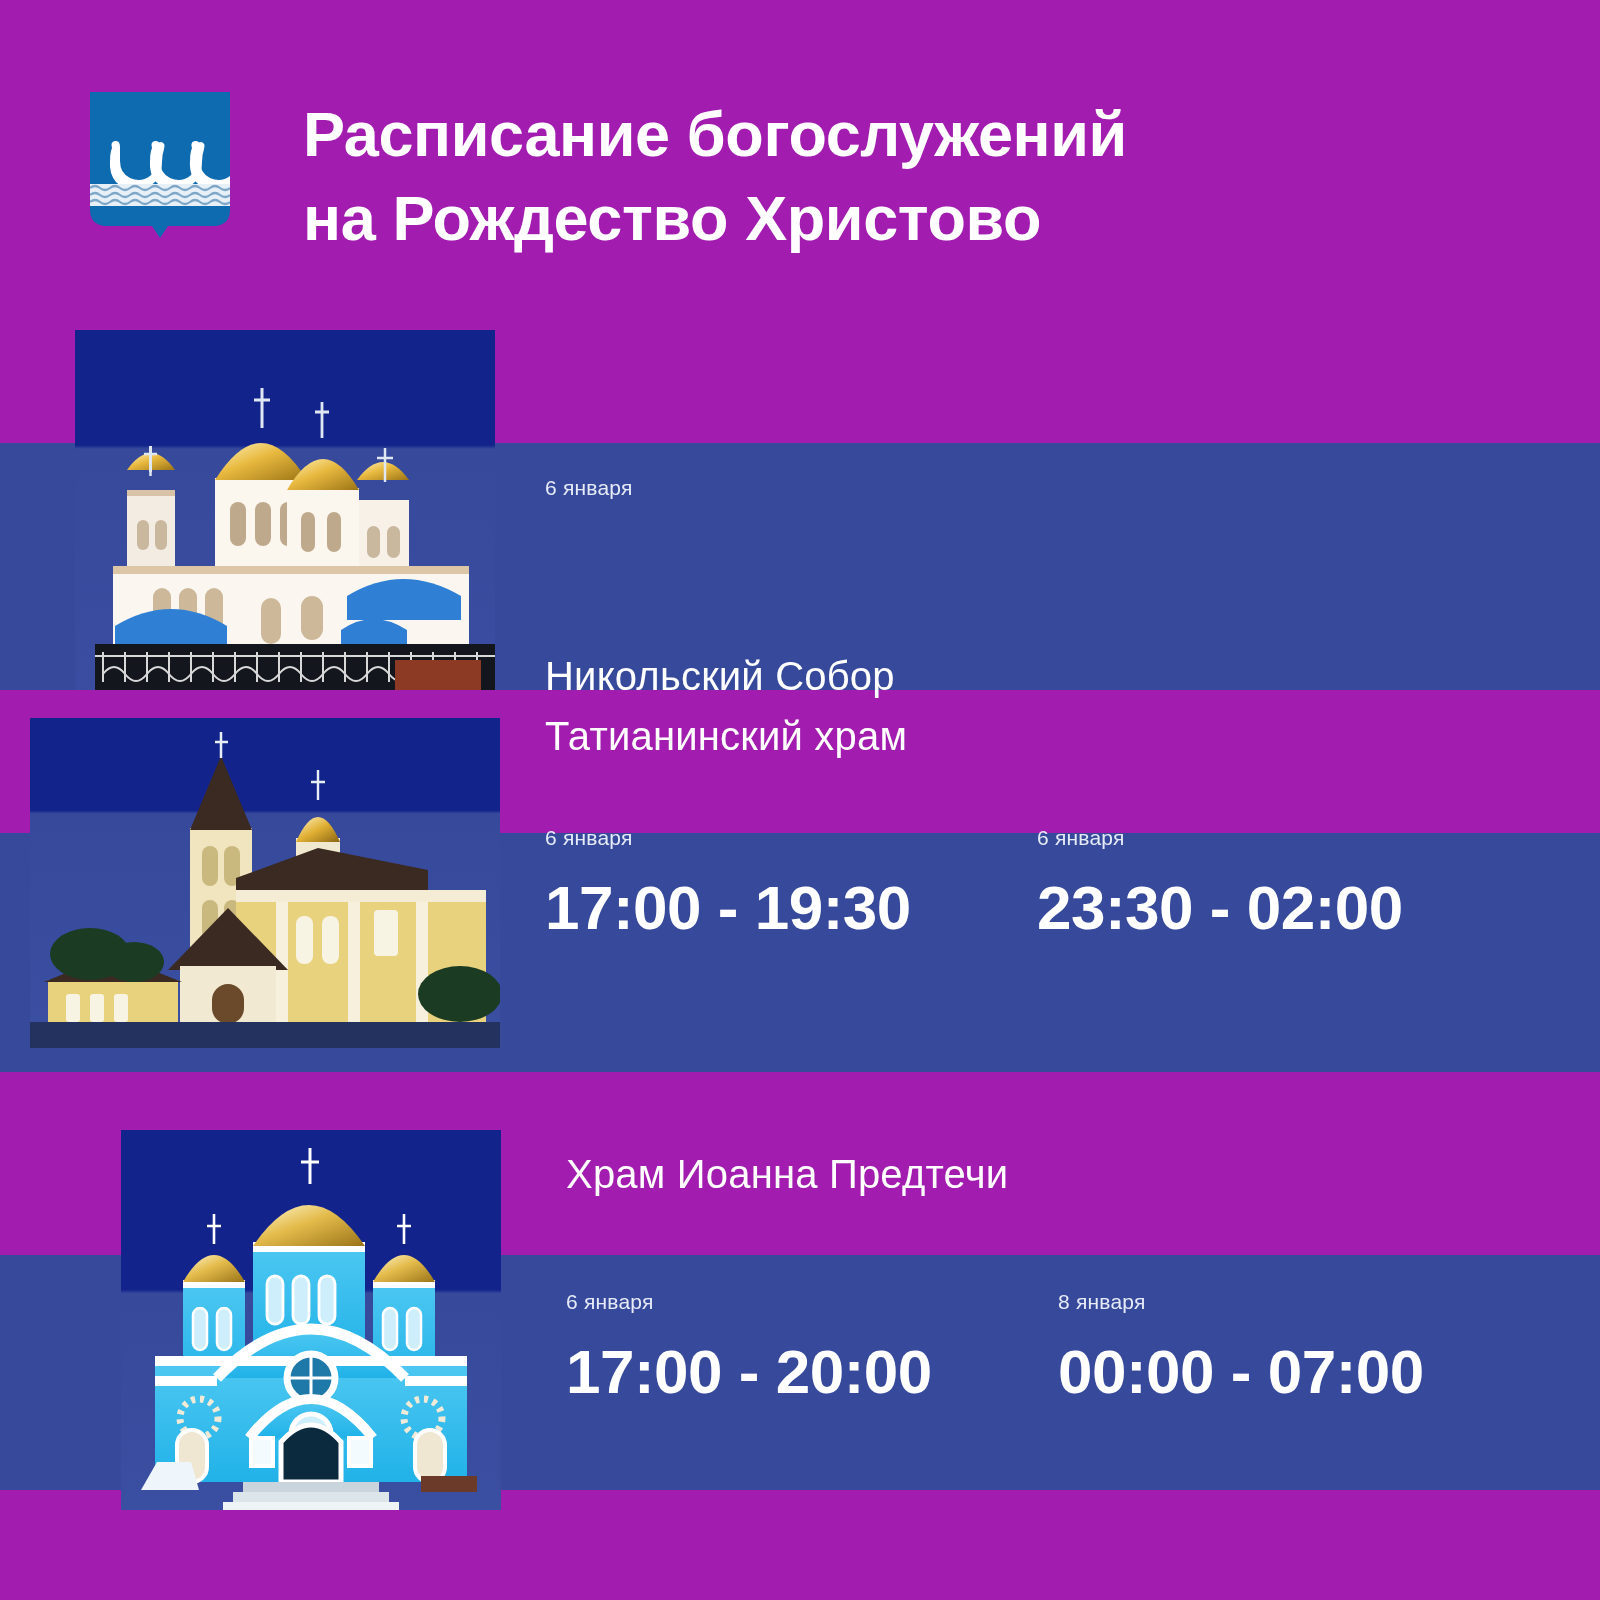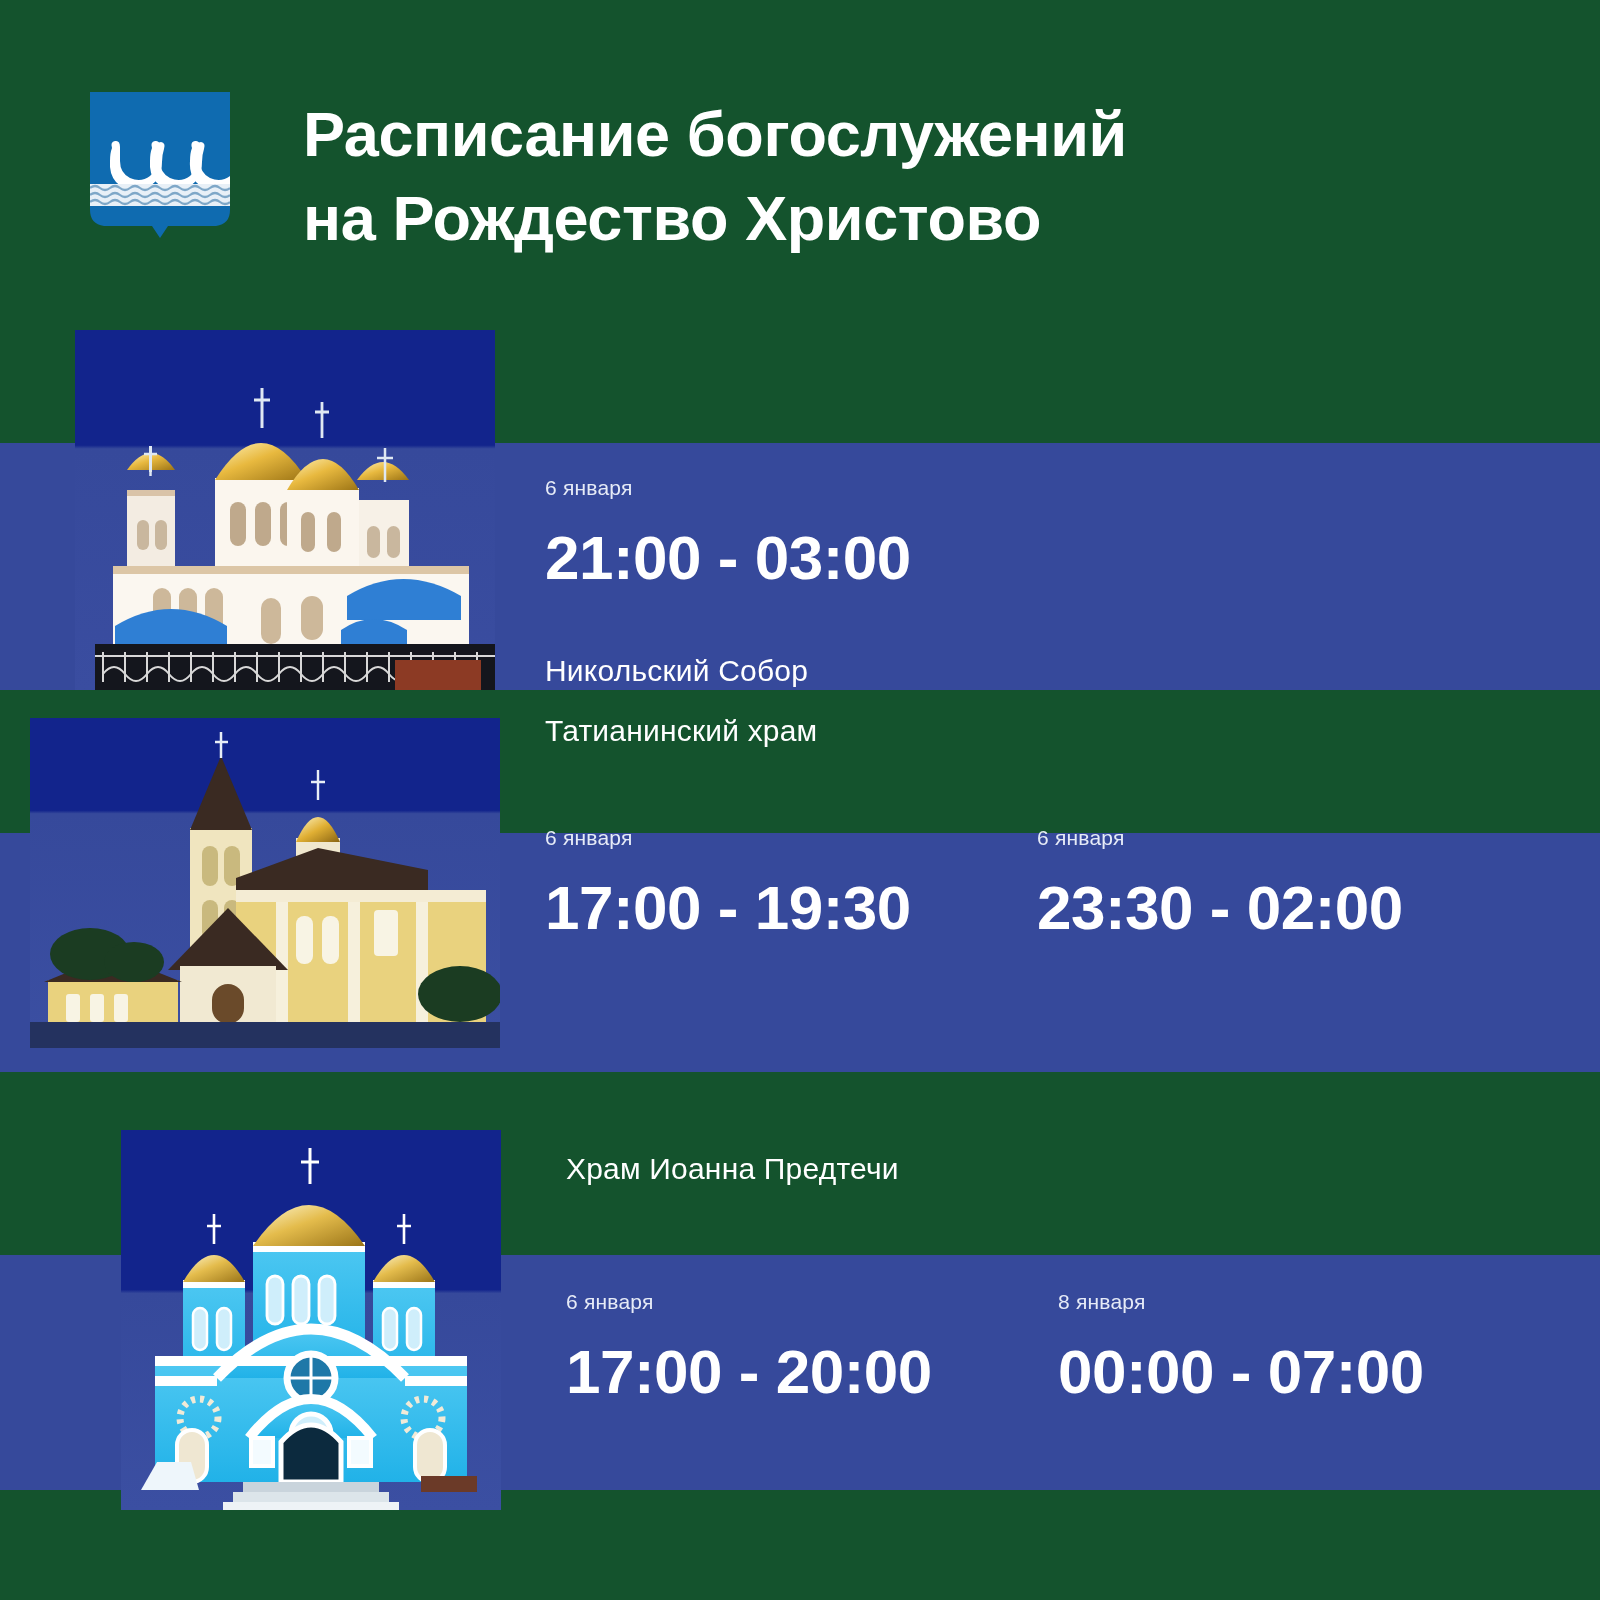--- a/index.html
+++ b/index.html
@@ -3,21 +3,21 @@
 <meta charset="utf-8">
 <style>
   html,body{margin:0;padding:0;}
   body{
     width:1600px;height:1600px;
     background:#12248c;
     font-family:"Liberation Sans","DejaVu Sans",sans-serif;
     overflow:hidden;
     position:relative;
   }
-  .poster{position:absolute;inset:0;width:1600px;height:1600px;background:#14532d;overflow:hidden;}
+  .poster{position:absolute;inset:0;width:1600px;height:1600px;background:#a21caf;overflow:hidden;}
 
   
   .band{position:absolute;left:0;width:1600px;background:#36499b;}
   .band.b1{top:443px;height:247px;}
   .band.b2{top:833px;height:239px;}
   .band.b3{top:1255px;height:235px;}
 
   
   .header{position:absolute;left:0;top:0;width:1600px;height:300px;}
   .emblem{position:absolute;left:90px;top:92px;width:140px;height:160px;}
@@ -33,21 +33,21 @@
   .section{position:absolute;left:0;width:1600px;}
   .s1{top:300px;height:400px;}
   .s2{top:668px;height:390px;}
   .s3{top:1090px;height:420px;margin-left:21px;}
 
   .photo{position:absolute;overflow:hidden;}
   .photo svg{display:block;}
 
   .church-name{
     position:absolute;color:#ffffff;font-weight:400;
-    font-size:30px;letter-spacing:0.2px;white-space:nowrap;
+    font-size:40px;letter-spacing:0.2px;white-space:nowrap;
   }
 
   .slots{position:absolute;}
   .slot{position:absolute;}
   .slot .date{
     color:#e6ebf7;font-size:21px;font-weight:400;
     letter-spacing:0.2px;white-space:nowrap;
   }
   .slot .time{
     color:#ffffff;font-size:62px;font-weight:700;
@@ -174,21 +174,20 @@
         </g>
         <rect x="320" y="330" width="86" height="30" fill="#8c3a24"></rect>
       </svg>
     </div>
 
     <div class="church-name" style="left:545px;top:354px;">Никольский Собор</div>
 
     <div class="slots" style="left:545px;top:176px;">
       <div class="slot" style="left:0;top:0;">
         <div class="date">6 января</div>
-        <div class="time">21:00 - 03:00</div>
       </div>
     </div>
   </div>
 
   <div class="section s2">
 
     <div class="photo" style="left:30px;top:50px;width:470px;height:330px;">
       <svg viewBox="0 0 470 330" width="470" height="330" xmlns="http://www.w3.org/2000/svg">
         <defs>
           <linearGradient id="g2sky" x1="0" y1="0" x2="0" y2="1">

